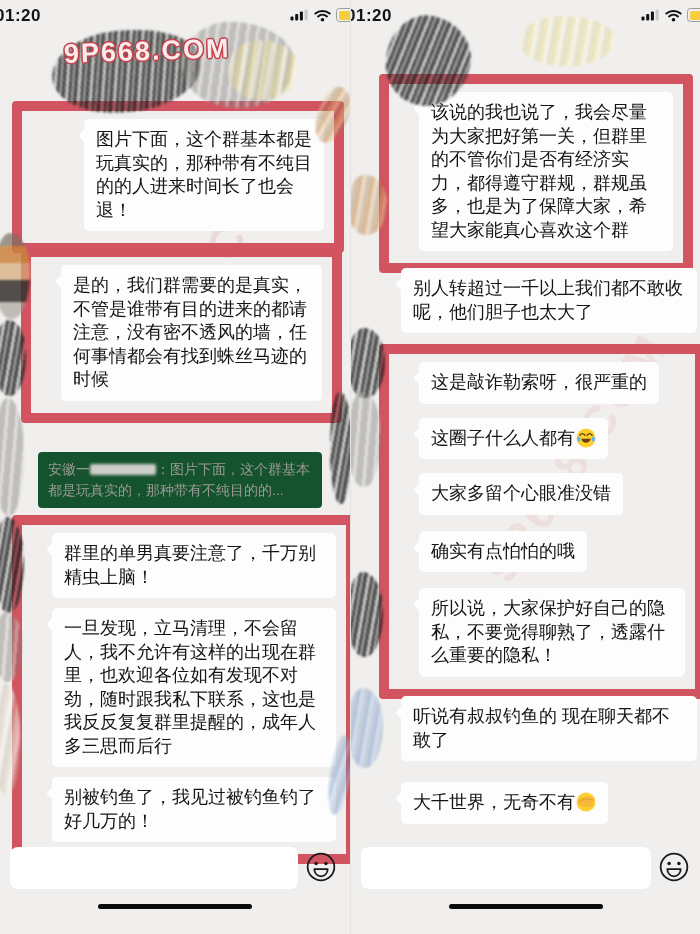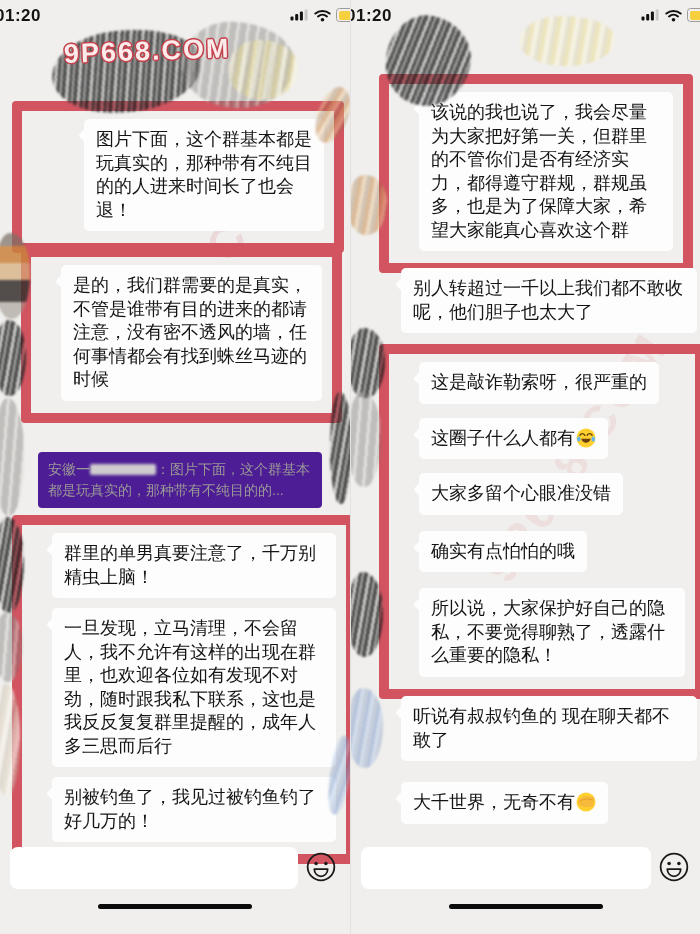--- a/index.html
+++ b/index.html
@@ -30,21 +30,21 @@
   .redbox .msg{margin-bottom:10px;}
   .redbox .msg:last-child{margin-bottom:0;}
 
   
   .msg{position:relative;background:#fdfdfd;border-radius:5px;padding:9px 12px;
     font-size:18px;line-height:23.5px;width:fit-content;max-width:100%;box-sizing:border-box;z-index:3;margin-left:16px;}
   .msg::before{content:"";position:absolute;left:-4px;top:12px;width:9px;height:9px;
     background:#fdfdfd;transform:rotate(45deg);border-radius:2px;}
   .msg.free{position:absolute;max-width:296px;}
   .divider{position:absolute;left:0;right:0;text-align:center;font-size:13.5px;color:#b1afad;}
-  .quote{position:absolute;background:#4c1d95;border-radius:4px;padding:7px 10px;
+  .quote{position:absolute;background:#14532d;border-radius:4px;padding:7px 10px;
     font-size:14px;line-height:21px;color:#9b9996;z-index:3;
     display:-webkit-box;-webkit-line-clamp:2;-webkit-box-orient:vertical;overflow:hidden;box-sizing:border-box;}
   .blurname{display:inline-block;width:66px;height:11px;background:rgba(214,213,210,.95);
     border-radius:2px;filter:blur(1.5px);vertical-align:-1px;}
 
   .emo{display:inline-block;width:20px;height:20px;vertical-align:-4px;margin-left:1px;}
 
   
   .inputfield{position:absolute;height:42px;background:#ffffff;border-radius:8px;z-index:3;}
   .smiley{position:absolute;width:32px;height:32px;z-index:3;}

